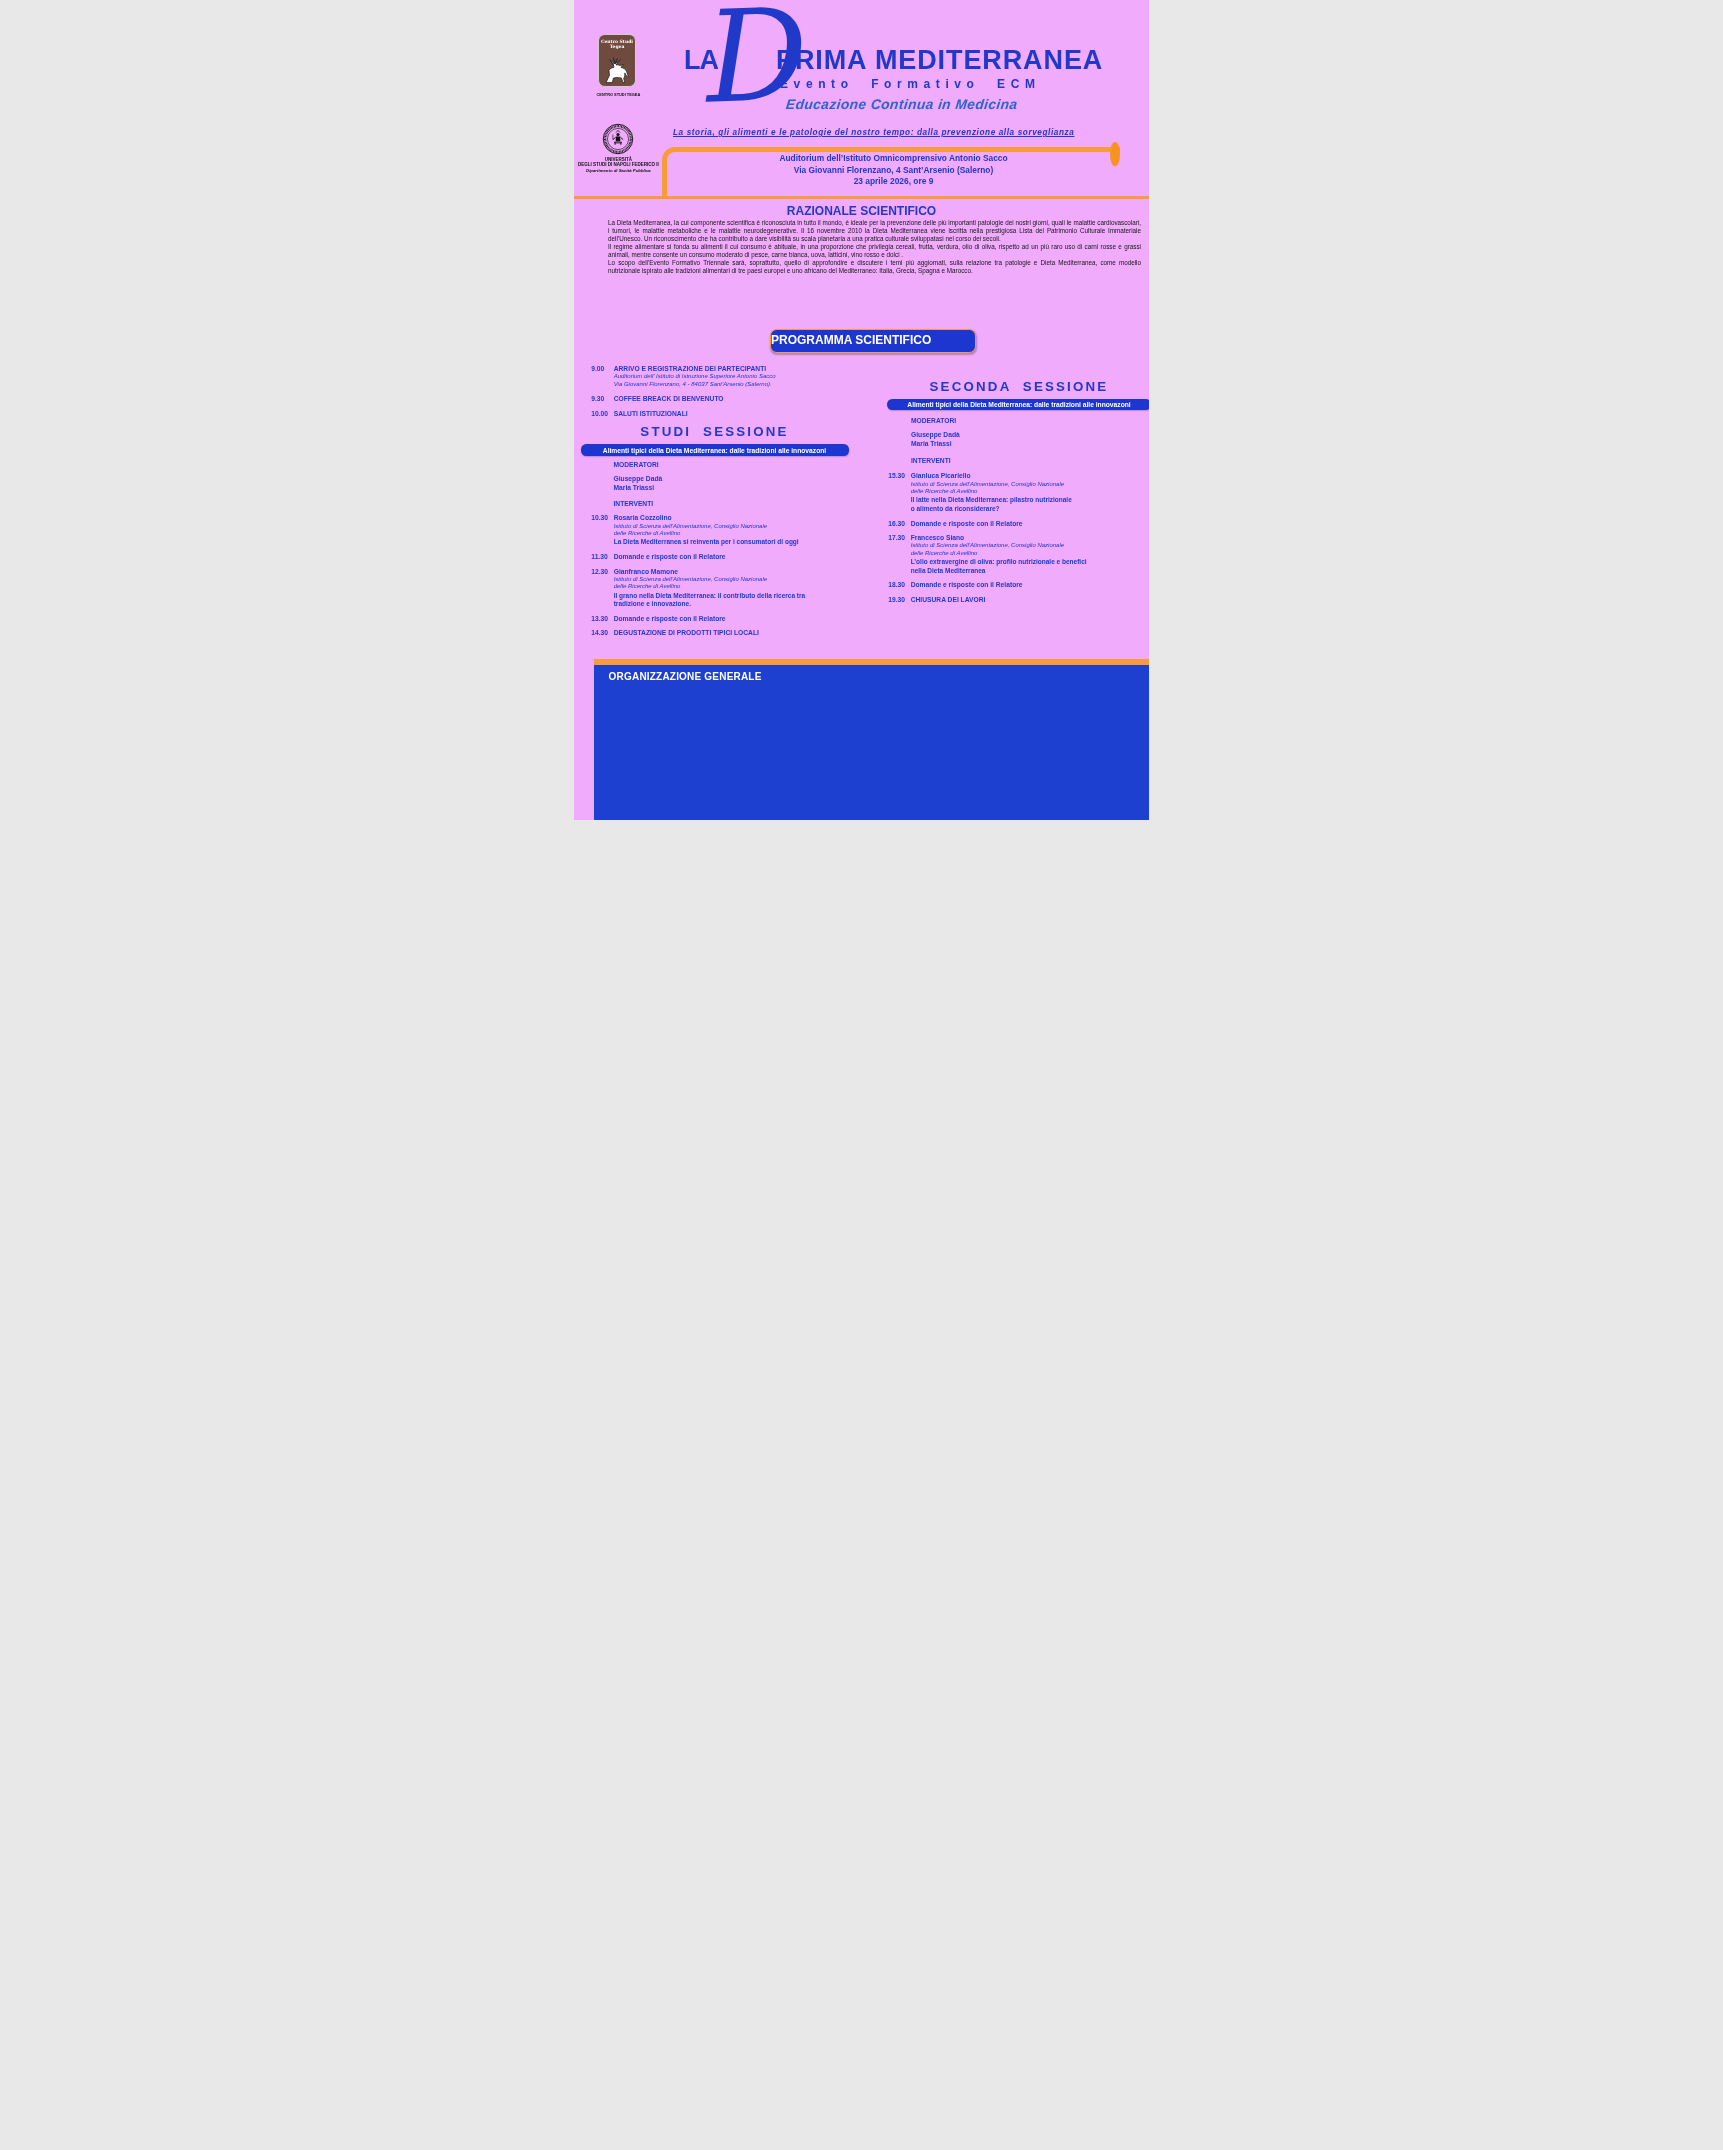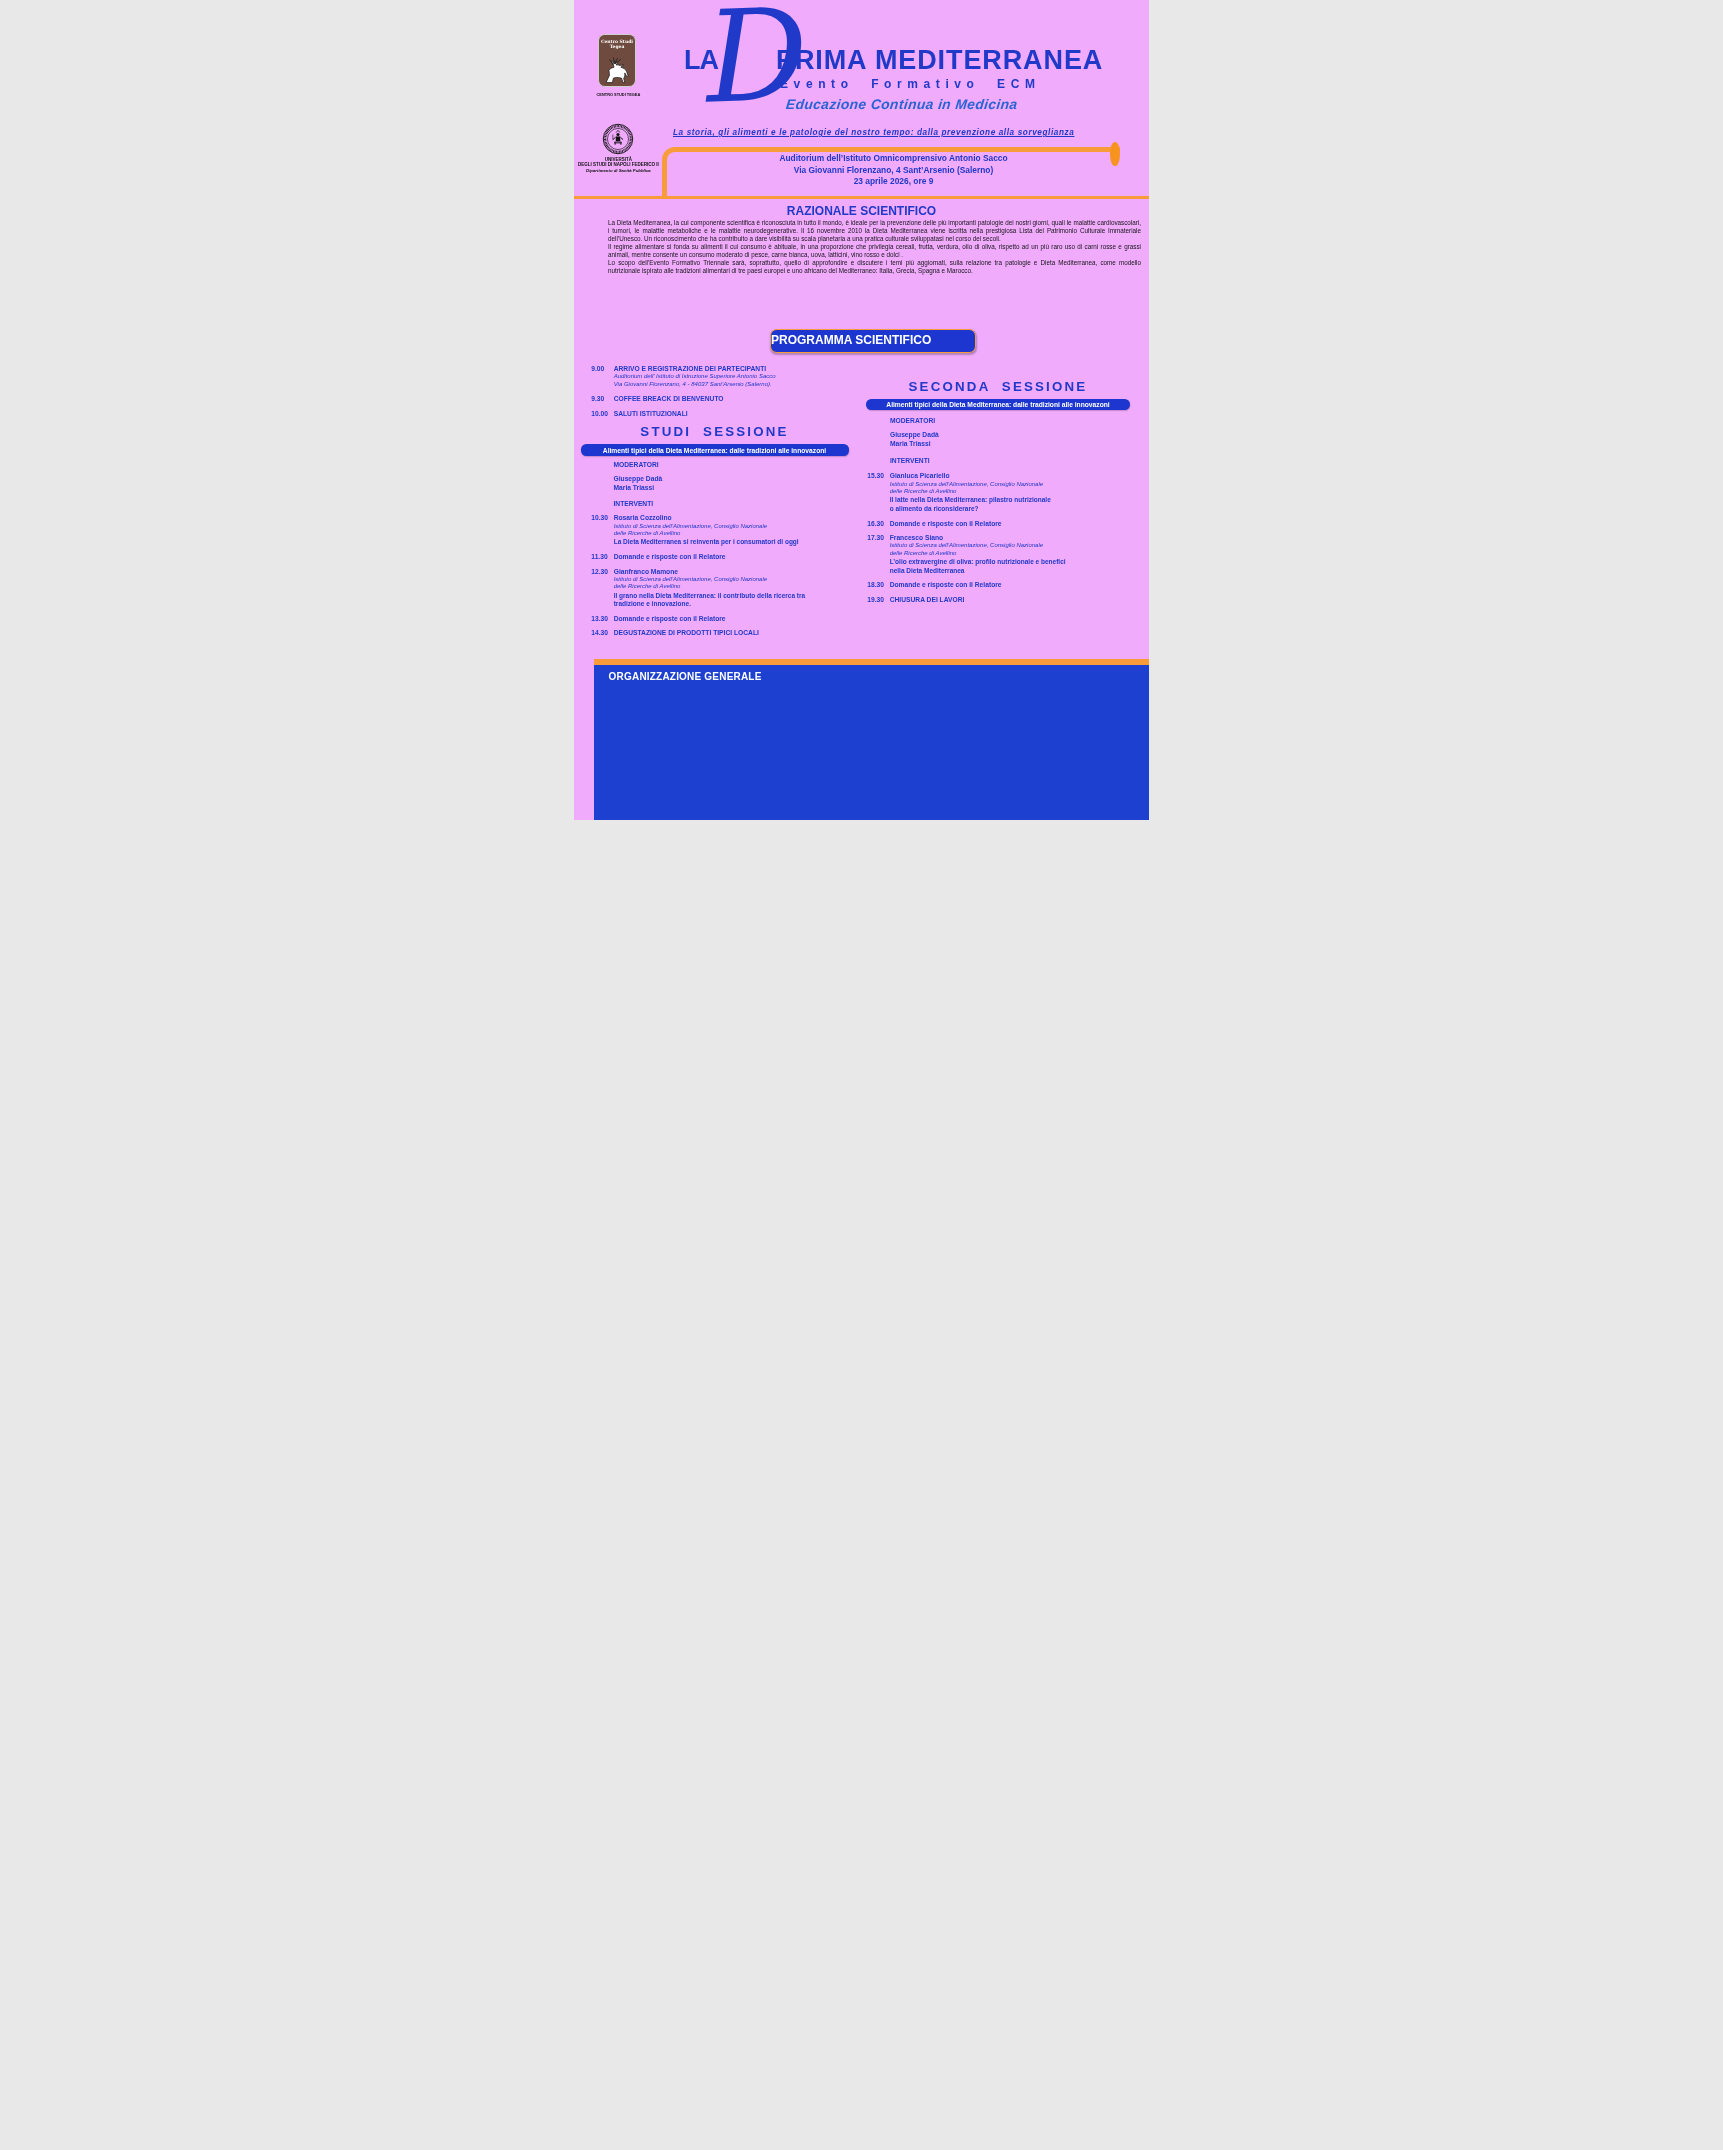--- a/index.html
+++ b/index.html
@@ -42,21 +42,21 @@
     text-align:justify;color:#161616;font-weight:500;}
   .rationale-body p{margin:0;}
   
   .prog-banner{left:196px;top:329px;width:204px;height:21.5px;background:#1c36cf;border:1.3px solid #f89c3a;
     border-radius:6.9px;color:#fff;font-size:12px;font-weight:700;text-align:left;line-height:20.6px;
     box-shadow:0.9px 1.3px 1.7px rgba(0,0,0,.25);}
   
   .program{left:0;top:365px;width:575px;height:294px;}
   .pcol{position:absolute;top:0;}
   .col-left{left:6.5px;width:268px;}
-  .col-right{left:292px;width:264px;padding-top:11.2px;box-sizing:border-box;}
+  .col-right{left:313px;width:264px;padding-top:11.2px;box-sizing:border-box;}
   .prog-item{display:flex;margin-bottom:6px;}
   .col-left .prog-item{padding-left:10.8px;}
   .col-right .prog-item{padding-left:1.3px;}
   .ptime{width:22.4px;flex:none;font-weight:700;font-size:6.7px;color:#2139c8;}
   .pbody{flex:1;}
   .phead{font-size:6.7px;font-weight:700;color:#2139c8;line-height:8.2px;}
   .psub{font-size:6px;font-style:italic;font-weight:500;color:#2139c8;line-height:7.7px;white-space:pre-line;}
   .ptalk{font-size:6.5px;font-weight:700;color:#2139c8;line-height:8.6px;white-space:pre-line;margin-top:0.4px;}
   .sess-name{text-align:center;font-size:13.3px;font-weight:800;color:#2139c8;letter-spacing:2.2px;
     word-spacing:6px;margin:2.6px 0 5.2px;}

